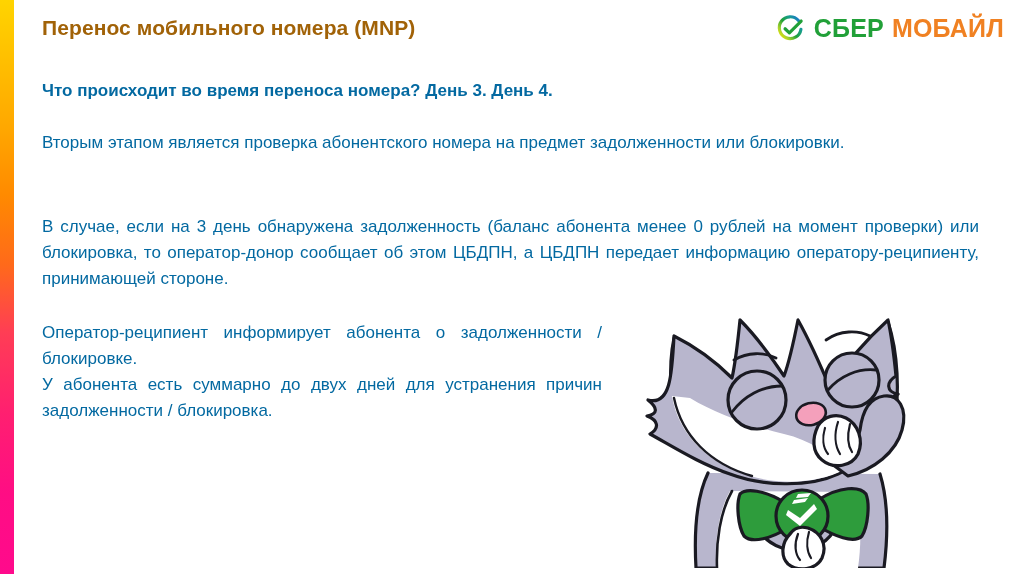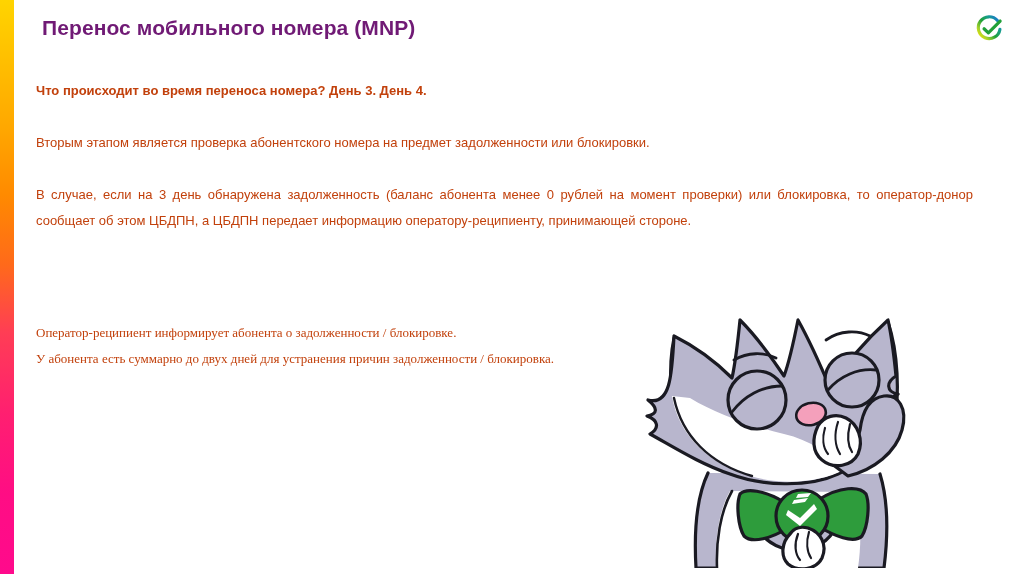--- a/index.html
+++ b/index.html
@@ -39,21 +39,21 @@
         #ff0a8c 100%);
   }
 
   
   #page-title {
     position: absolute;
     left: 42px;
     top: 16px;
     font-size: 21px;
     font-weight: bold;
-    color: #701a75;
+    color: #a16207;
     letter-spacing: 0.1px;
     white-space: nowrap;
   }
 
   #brand-logo {
     position: absolute;
     right: 20px;
     top: 11px;
     display: flex;
     align-items: center;
@@ -74,35 +74,35 @@
     font-weight: bold;
     letter-spacing: 0.2px;
     line-height: 1;
   }
   #brand-logo .word-sber  { color: #21a038; }
   #brand-logo .word-mobile{ color: #f08122; }
 
   
   .copy {
     position: absolute;
-    left: 36px;
-    color: #c2410c;
-    font-size: 13px;
+    left: 42px;
+    color: #0369a1;
+    font-size: 17px;
     line-height: 26px;
   }
   .copy.bold { font-weight: bold; }
-  .copy.justify { text-align: justify; }
+  .copy.justify { text-align: justify; margin-top: 32px; }
 
   #lead-question { top: 78px; width: 880px; }
   #stage-two     { top: 130px; width: 880px; }
   #debt-case     { top: 182px; width: 937px; text-align: justify; }
 
   #recipient-block { top: 320px; width: 560px; }
   #recipient-block p { margin: 0; }
-  #recipient-block .just { text-align: justify; font-family: Liberation Serif, serif; }
+  #recipient-block .just { text-align: justify; }
 
   
   #cat-illustration {
     position: absolute;
     left: 612px;
     top: 248px;
     width: 336px;
     height: 320px;
   }
   #cat-illustration svg { display: block; width: 100%; height: 100%; }
@@ -123,20 +123,24 @@
           <stop offset="0%" stop-color="#f5e400"></stop>
           <stop offset="22%" stop-color="#a8d32b"></stop>
           <stop offset="48%" stop-color="#21a038"></stop>
           <stop offset="74%" stop-color="#189e8e"></stop>
           <stop offset="100%" stop-color="#1a72d6"></stop>
         </linearGradient>
       </defs>
       <path d="M49.5 14.5 A24 24 0 1 0 55 34" fill="none" stroke="url(#sberArc)" stroke-width="7" stroke-linecap="round"></path>
       <path d="M20 32.5 L29.5 41.5 L55.5 15.5" fill="none" stroke="#21a038" stroke-width="7" stroke-linecap="round" stroke-linejoin="round"></path>
     </svg>
+    <span class="logo-words">
+      <span class="word-sber">СБЕР</span>
+      <span class="word-mobile">МОБАЙЛ</span>
+    </span>
   </div>
 
   <div class="copy bold" id="lead-question">Что происходит во время переноса номера? День 3. День 4.</div>
 
   <div class="copy" id="stage-two">Вторым этапом является проверка абонентского номера на предмет задолженности или блокировки.</div>
 
   <div class="copy justify" id="debt-case">В случае, если на 3 день обнаружена задолженность (баланс абонента менее 0 рублей на момент проверки) или блокировка, то оператор-донор сообщает об этом ЦБДПН, а ЦБДПН передает информацию оператору-реципиенту, принимающей стороне.</div>
 
   <div class="copy" id="recipient-block">
     <p class="just">Оператор-реципиент информирует абонента о задолженности / блокировке.</p>

